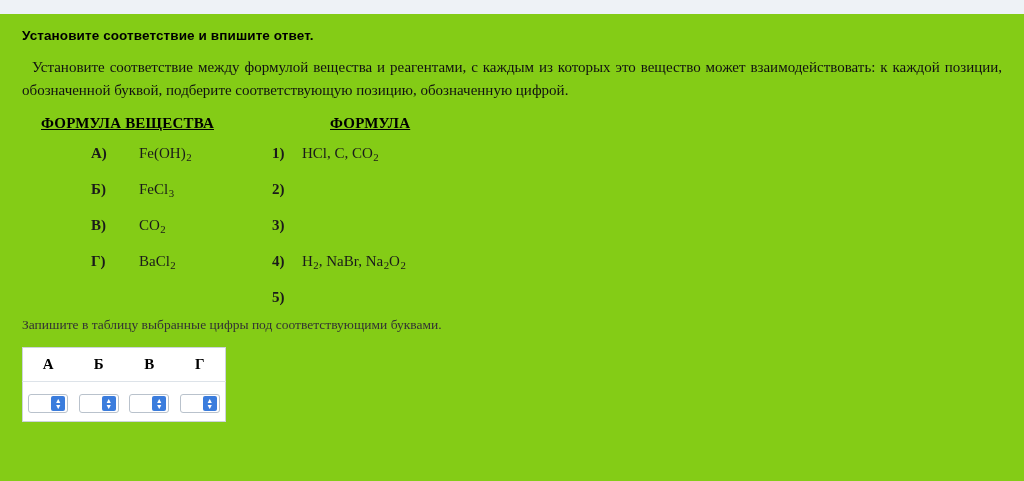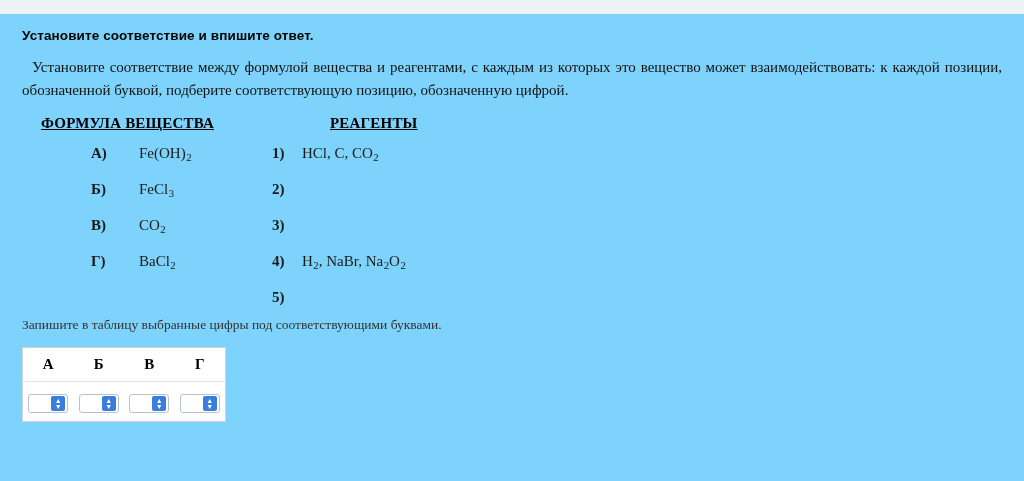--- a/index.html
+++ b/index.html
@@ -11,21 +11,21 @@
     height: 481px;
     background: #ffffff;
     font-family: "Liberation Sans", sans-serif;
     color: #1a1a1a;
     overflow: hidden;
   }
   .page {
     position: relative;
     width: 1024px;
     height: 481px;
-    background: #7dd3fc;
+    background: #84cc16;
   }
   .top-strip {
     position: absolute;
     left: 0; top: 0;
     width: 1024px;
     height: 14px;
     background: #eef2f6;
   }
   .content {
     position: absolute;
@@ -161,21 +161,21 @@
 
   <div class="content">
 
     <div class="task-title">Установите соответствие и впишите ответ.</div>
 
     <div class="instructions"><span class="indent"></span><span>Установите соответствие между формулой вещества и реагентами, с каждым из которых это вещество может взаимодействовать: к каждой позиции, обозначенной буквой, подберите соответствующую позицию, обозначенную цифрой.</span></div>
 
     <div class="columns">
 
       <div class="col-head left">ФОРМУЛА ВЕЩЕСТВА</div>
-      <div class="col-head right">РЕАГЕНТЫ</div>
+      <div class="col-head right">ФОРМУЛА</div>
 
       <div class="list left">
         <div class="row">
           <div class="marker">А)</div>
           <div class="formula">Fe(OH)<sub>2</sub></div>
         </div>
         <div class="row">
           <div class="marker">Б)</div>
           <div class="formula">FeCl<sub>3</sub></div>
         </div>

